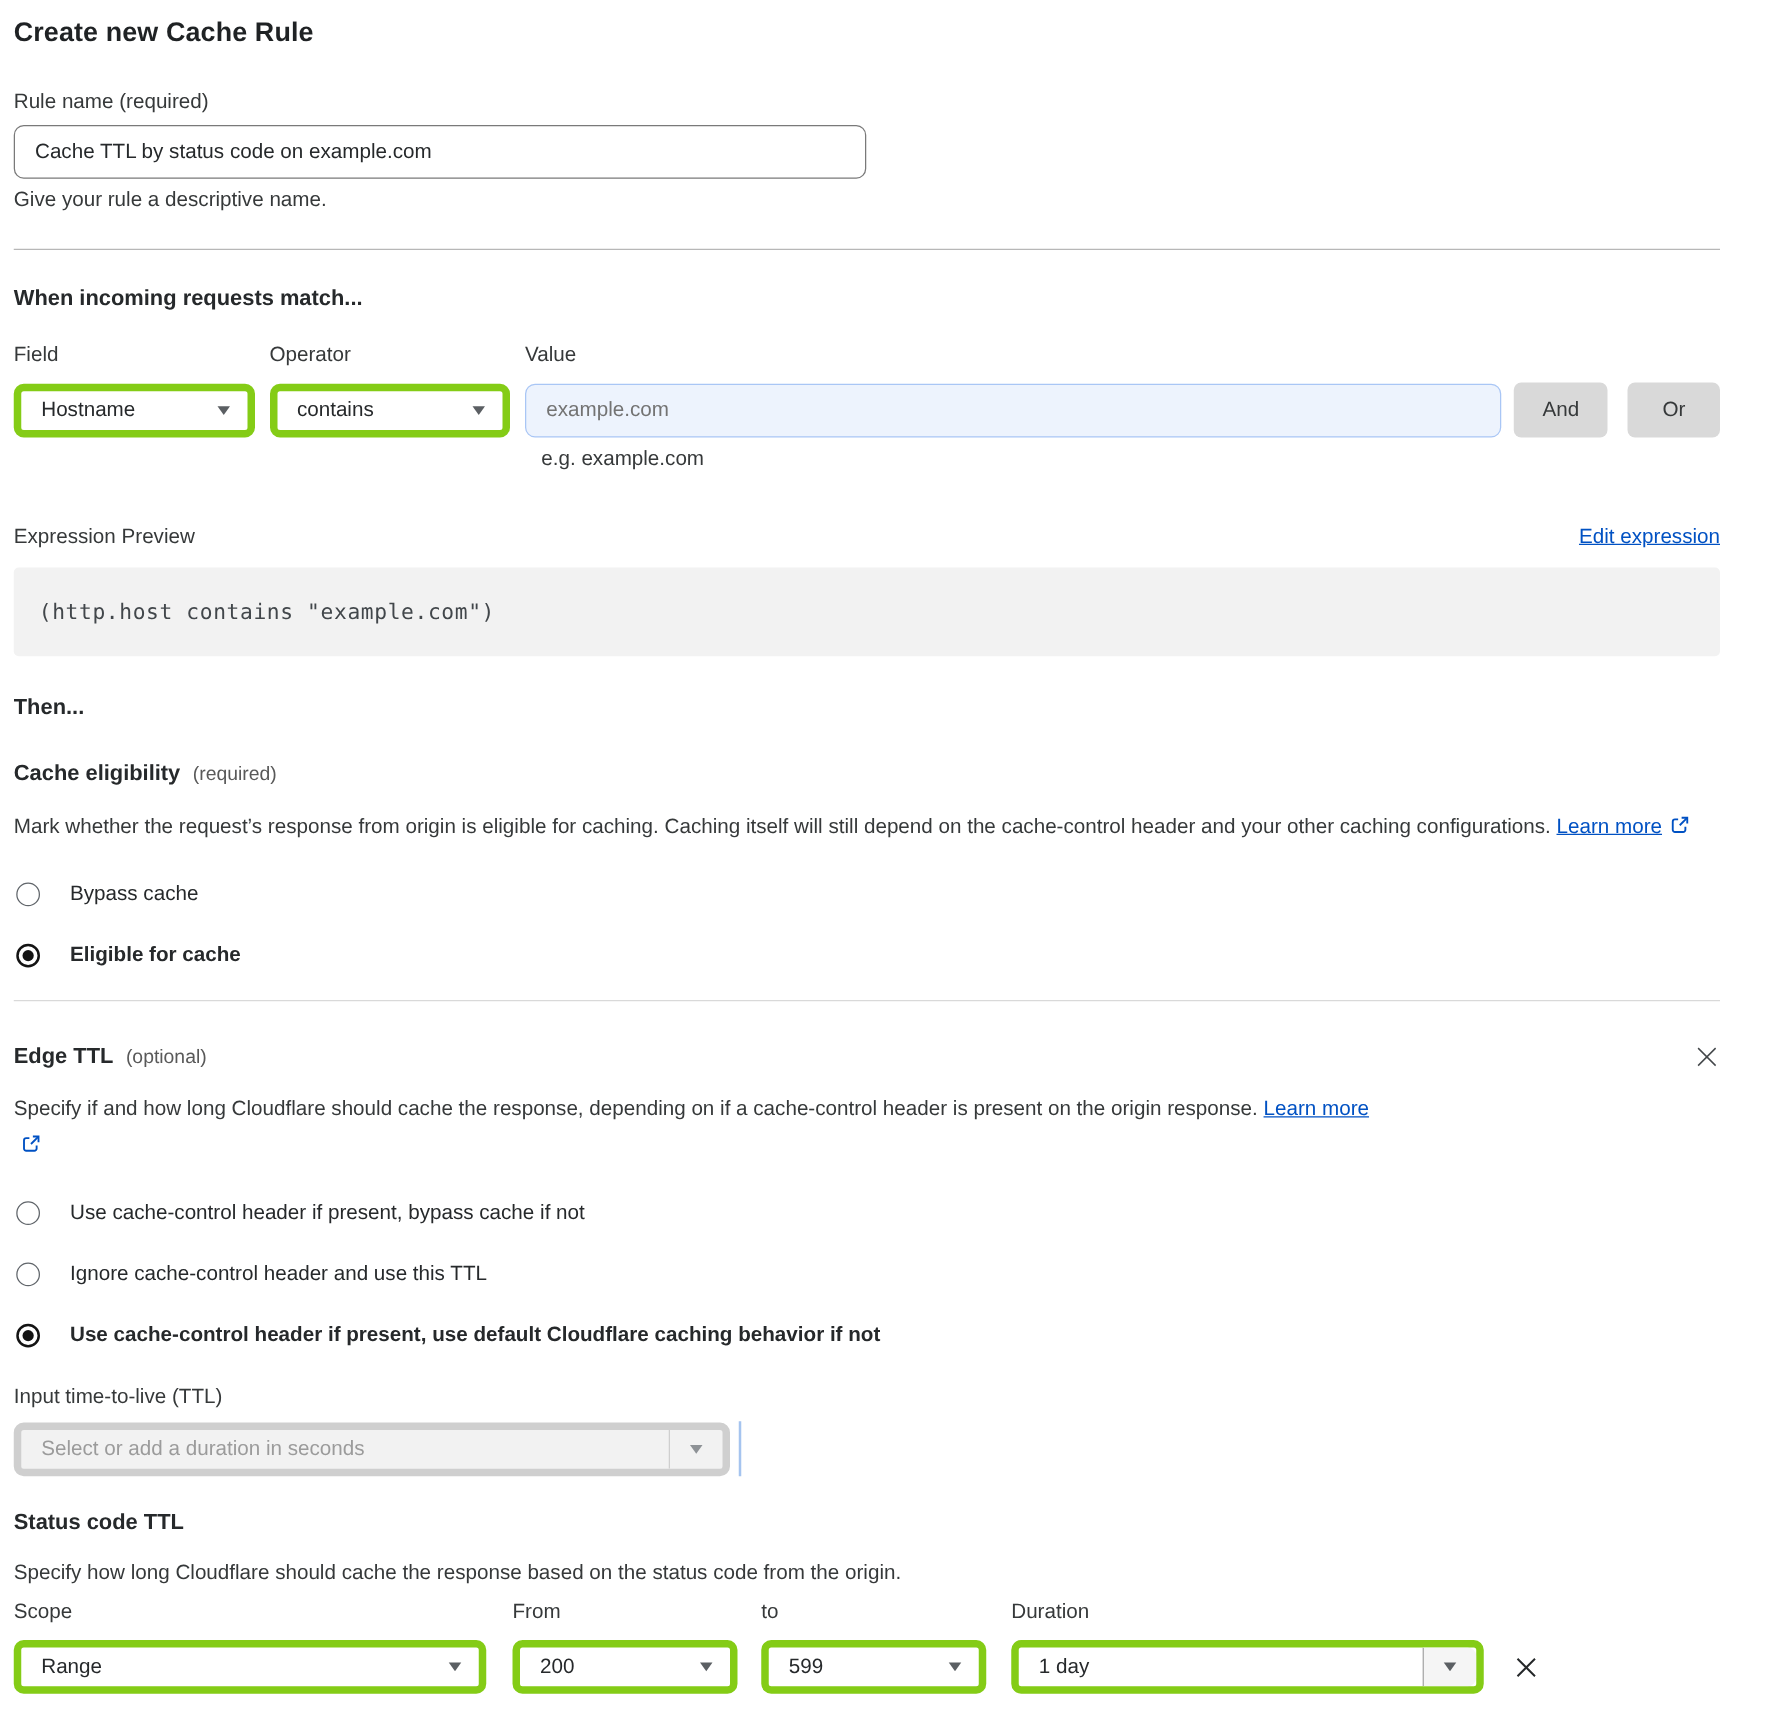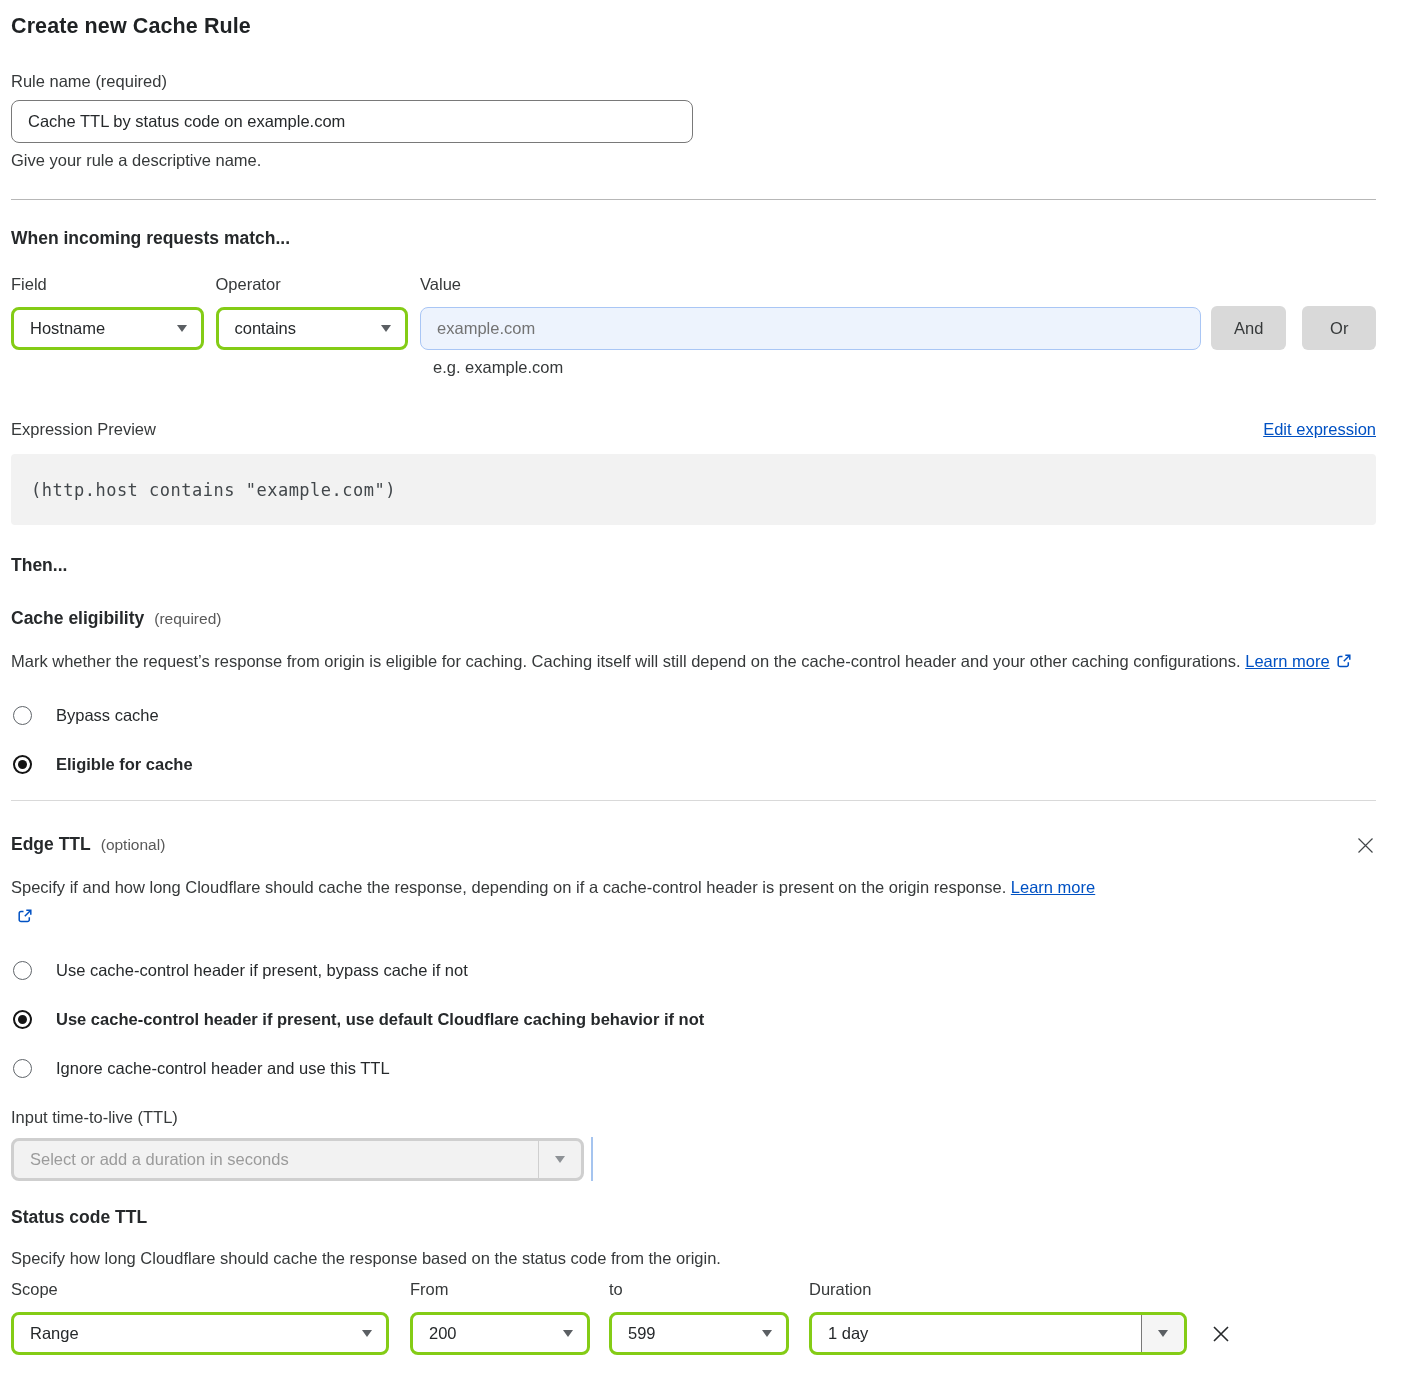--- a/index.html
+++ b/index.html
@@ -31,21 +31,21 @@
   hr.divider { border: none; border-top: 1px solid #b7b7b7; margin-top: 29px; }
   hr.divider.light { border-top-color: #d9d9d9; }
 
   h2.section-heading { font-size: 17.5px; font-weight: 700; color: #26292b; }
   .match-heading { margin-top: 28px; }
 
   .match-row { margin-top: 26px; display: flex; align-items: flex-end; }
   .col-label { font-size: 16.5px; color: #36393a; margin-bottom: 13px; }
 
   .select {
-    height: 43px; border: 3px solid #84cc16; border-radius: 8px;
+    height: 43px; border: 6px solid #84cc16; border-radius: 8px;
     background: #fff; display: flex; align-items: center;
     justify-content: space-between; padding: 0 14px 0 16px;
     font-size: 16.5px; color: #26292b; cursor: pointer;
   }
   .arr {
     width: 0; height: 0;
     border-left: 5.5px solid transparent; border-right: 5.5px solid transparent;
     border-top: 7px solid #5b5f63;
   }
   .w-field { width: 199px; margin-right: 12px; }
@@ -216,27 +216,27 @@
       <a class="link">Learn more</a><span class="ext-icon"><svg width="16" height="16" viewBox="0 0 16 16" fill="none">
             <path d="M6.5 3.5H4A1.8 1.8 0 0 0 2.2 5.3v6.5A1.8 1.8 0 0 0 4 13.6h6.5a1.8 1.8 0 0 0 1.8-1.8V9.3" stroke="#0051c3" stroke-width="1.5"></path>
             <path d="M9.3 2.2h4.5v4.5" stroke="#0051c3" stroke-width="1.5"></path>
             <path d="M13.5 2.5L7.8 8.2" stroke="#0051c3" stroke-width="1.5"></path>
           </svg></span>
     </p>
     <div class="radio-row">
       <span class="radio"></span>
       <span class="radio-label">Use cache-control header if present, bypass cache if not</span>
     </div>
+    <div class="radio-row">
+      <span class="radio"></span>
+      <span class="radio-label">Ignore cache-control header and use this TTL</span>
+    </div>
     <div class="radio-row selected">
       <span class="radio"></span>
       <span class="radio-label">Use cache-control header if present, use default Cloudflare caching behavior if not</span>
-    </div>
-    <div class="radio-row">
-      <span class="radio"></span>
-      <span class="radio-label">Ignore cache-control header and use this TTL</span>
     </div>
 
     <div class="ttl-input-block">
       <label class="field-label">Input time-to-live (TTL)</label>
       <div class="ttl-select-row">
         <div class="select disabled">
           <span class="select-text">Select or add a duration in seconds</span>
           <span class="arrow-cell">
               <span class="arr"></span>
             </span>

